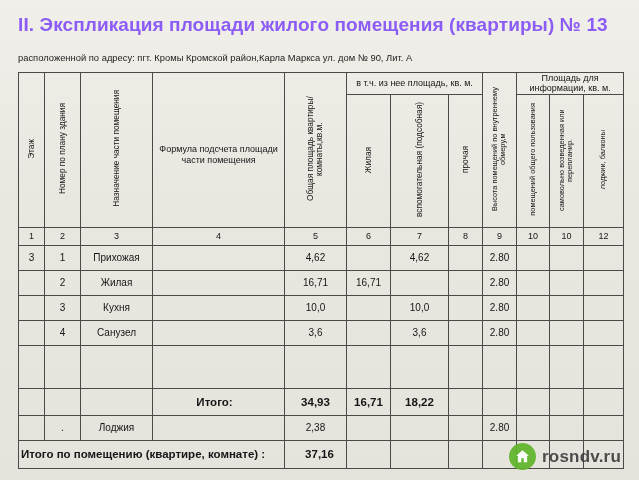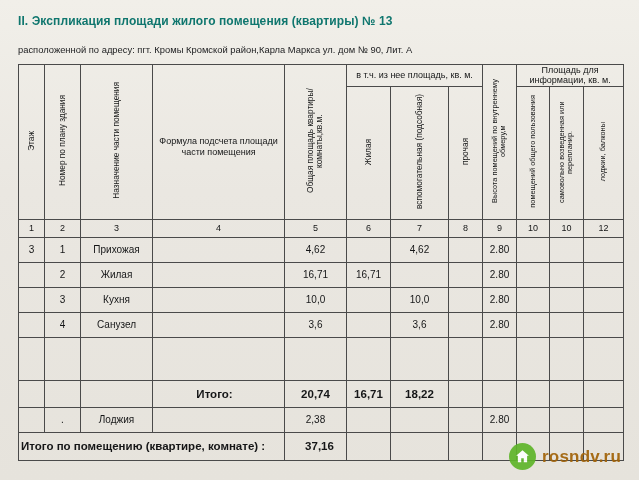--- a/index.html
+++ b/index.html
@@ -26,23 +26,23 @@
     position: absolute;
     left: 0; top: 0; right: 0; bottom: 0;
     background: linear-gradient(180deg, #f1efe9 0%, #eae7e1 40%, #e6e3dc 100%);
     pointer-events: none;
   }
   .inner {
     position: relative;
     padding: 14px 16px 0 18px;
   }
   .doc-title {
-    font-size: 12px;
-    font-weight: bold;
-    color: #0f766e;
+    font-size: 19px;
+    font-weight: bold;
+    color: #8b5cf6;
     letter-spacing: .1px;
     white-space: nowrap;
   }
   .doc-title .num {
     font-weight: bold;
   }
   .doc-sub {
     margin-top: 16px;
     font-size: 9.4px;
     color: #1c1d1f;
@@ -156,21 +156,21 @@
     border-radius: 50%;
     background: #5fb52a;
     display: flex;
     align-items: center;
     justify-content: center;
   }
   .wm-badge svg { display: block; }
   .wm-text {
     font-size: 17px;
     font-weight: bold;
-    color: #a16207;
+    color: #404040;
     letter-spacing: .2px;
   }
   .house-icon { display: block; }
 </style>
 </head>
 <body>
 
 <div class="page">
   <div class="inner">
 
@@ -330,21 +330,21 @@
         <td></td>
         <td></td>
         <td></td>
       </tr>
 
       <tr class="total">
         <td></td>
         <td></td>
         <td></td>
         <td class="label">Итого:</td>
-        <td class="val">20,74</td>
+        <td class="val">34,93</td>
         <td class="val">16,71</td>
         <td class="val">18,22</td>
         <td class="val"></td>
         <td class="valc"></td>
         <td></td>
         <td></td>
         <td></td>
       </tr>
 
       <tr class="loggia">

